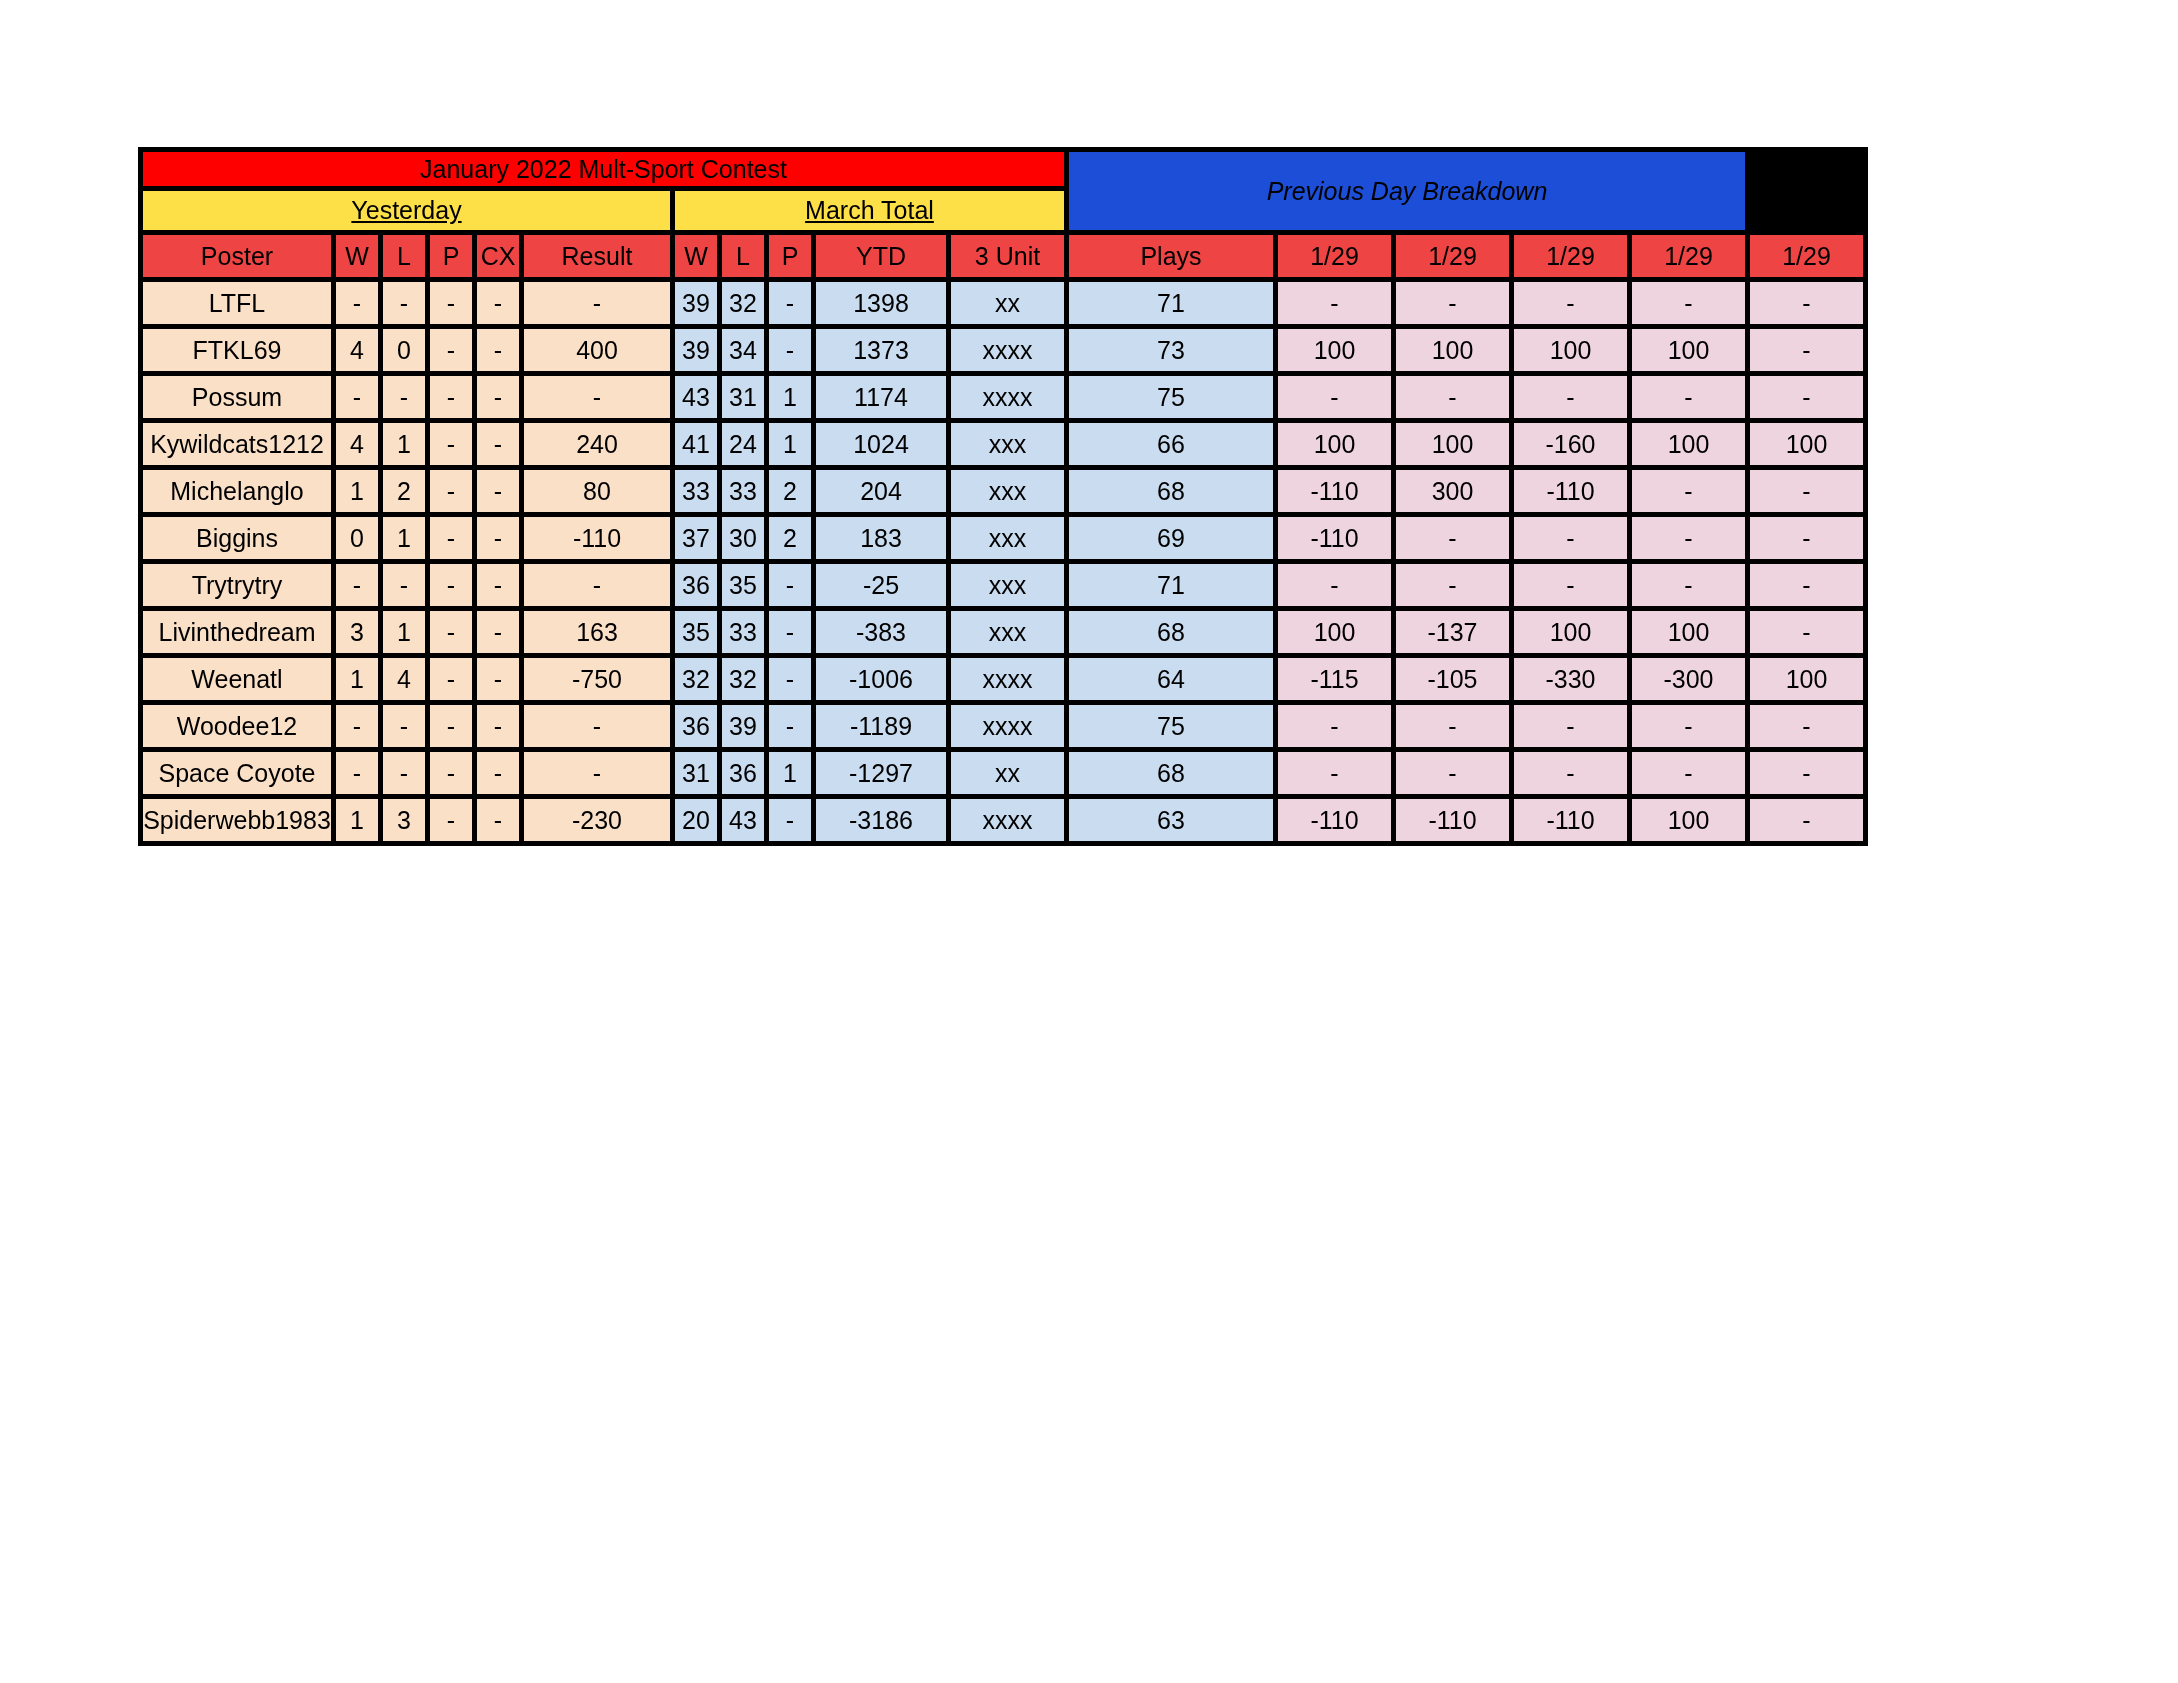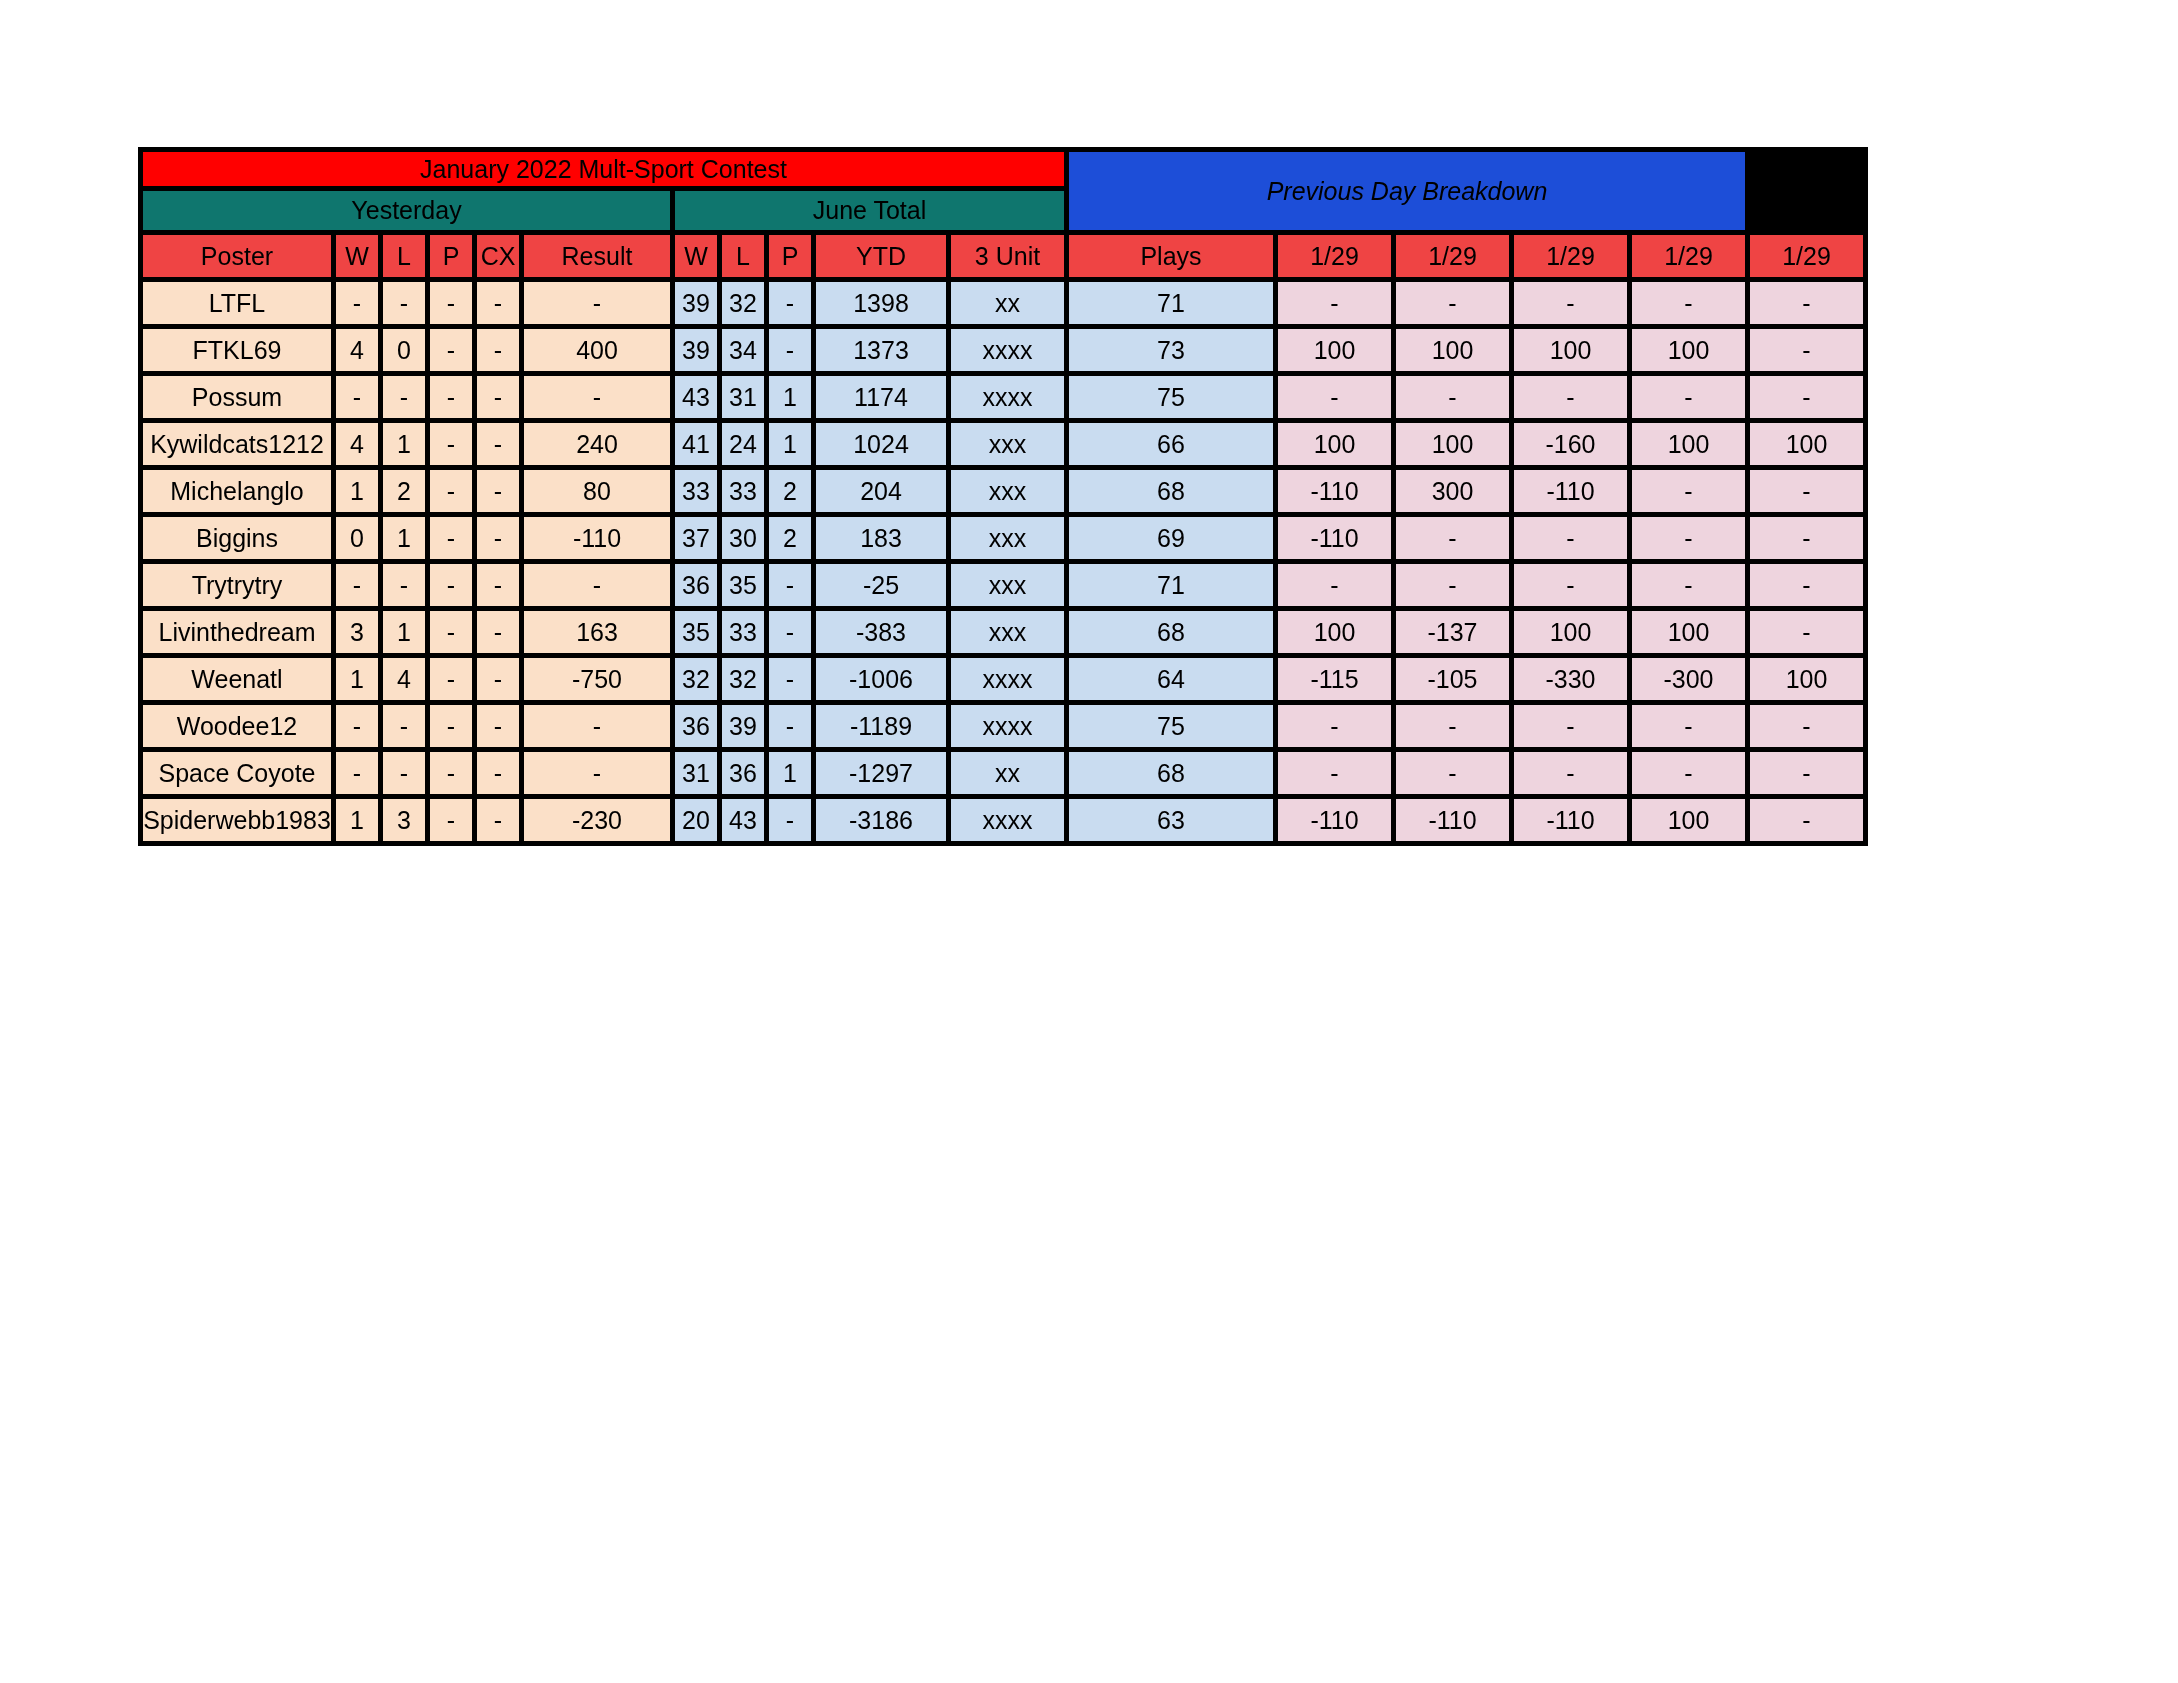--- a/index.html
+++ b/index.html
@@ -55,23 +55,24 @@
     border-left: 5px solid #000000;
   }
 
   
   td.banner-red {
     background: #ff0000;
     height: 44px;
     font-size: 25px;
   }
   td.banner-blue {
-    background: #0f766e;
+    background: #fde047;
     height: 44px;
     font-size: 25px;
+    text-decoration: underline;
   }
   td.banner-yellow {
     background: #1d4ed8;
     font-size: 25px;
     vertical-align: bottom;
     padding-bottom: 6px;
     font-style: italic;
   }
   
   td.colhead {
@@ -110,21 +111,21 @@
       <col style="width:118px">
       <col style="width:118px">
     </colgroup>
     <tbody id="table-body">
         <tr class="first-row">
           <td class="cell banner-red first-col" colspan="11">January 2022 Mult-Sport Contest</td>
           <td class="cell banner-yellow" colspan="5" rowspan="2">Previous Day Breakdown</td>
         </tr>
         <tr>
           <td class="cell banner-blue first-col" colspan="6">Yesterday</td>
-          <td class="cell banner-blue" colspan="5">June Total</td>
+          <td class="cell banner-blue" colspan="5">March Total</td>
         </tr>
         <tr>
           <td class="cell colhead first-col">Poster</td>
           <td class="cell colhead">W</td>
           <td class="cell colhead">L</td>
           <td class="cell colhead">P</td>
           <td class="cell colhead">CX</td>
           <td class="cell colhead">Result</td>
           <td class="cell colhead">W</td>
           <td class="cell colhead">L</td>

